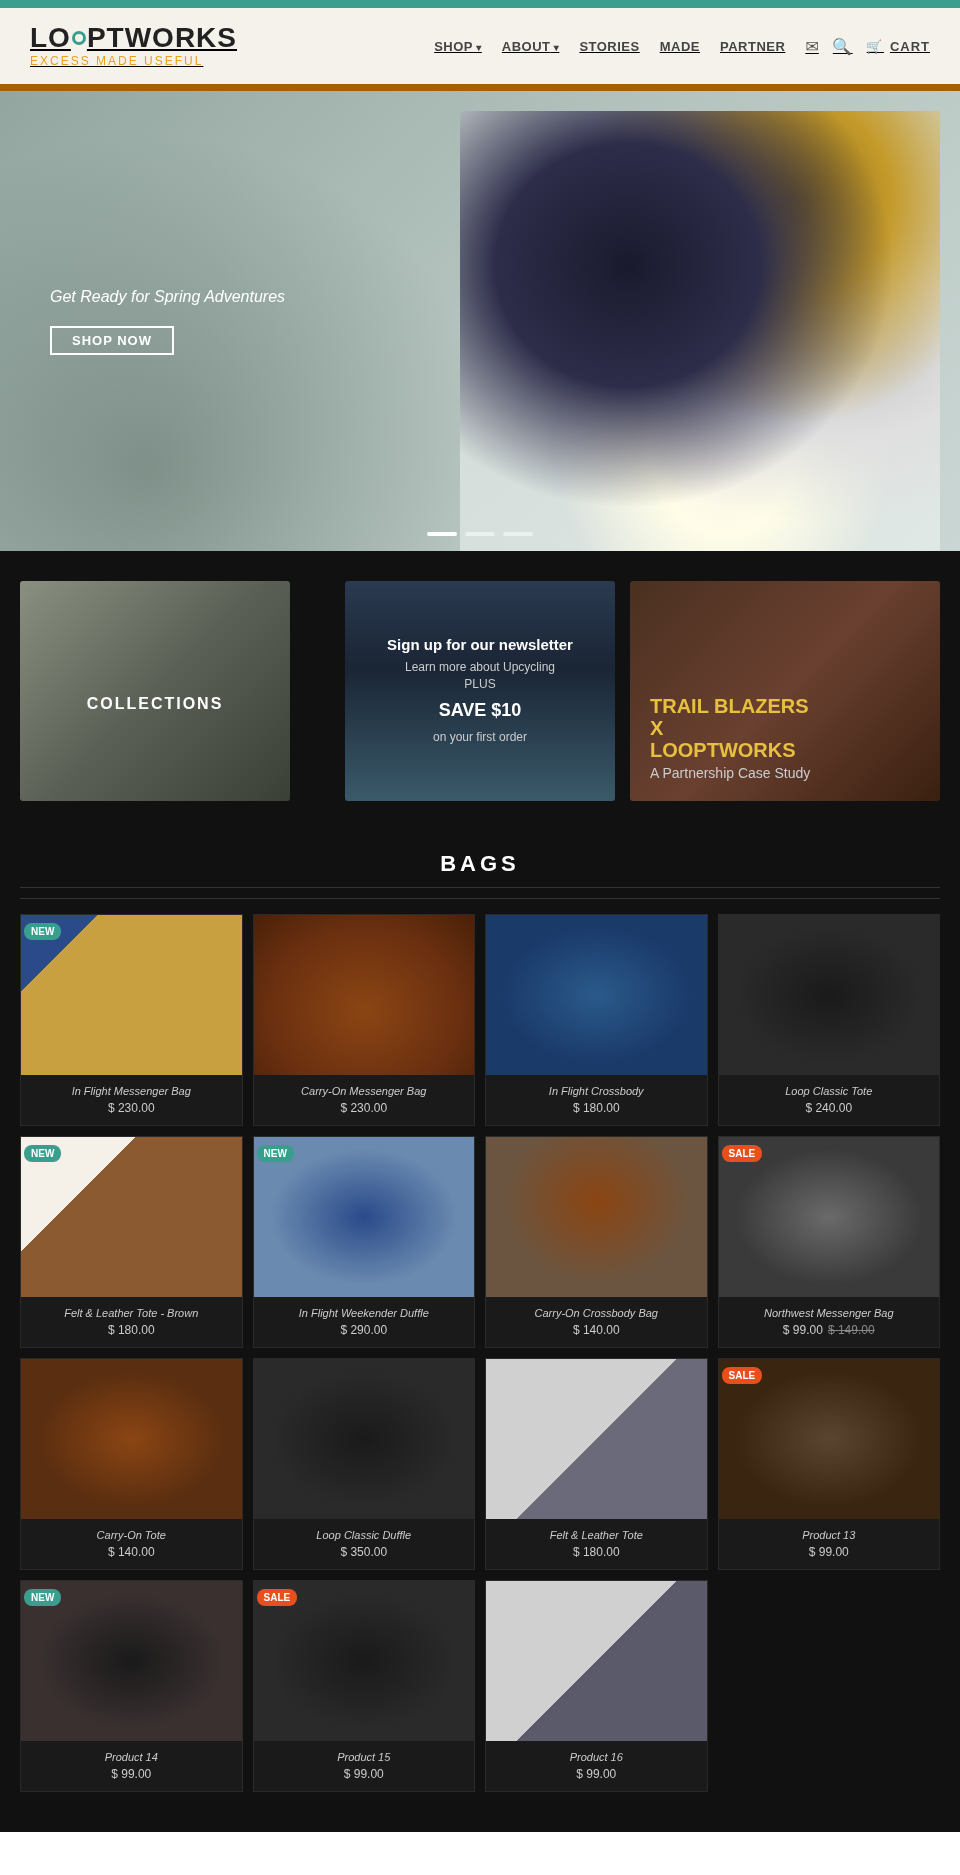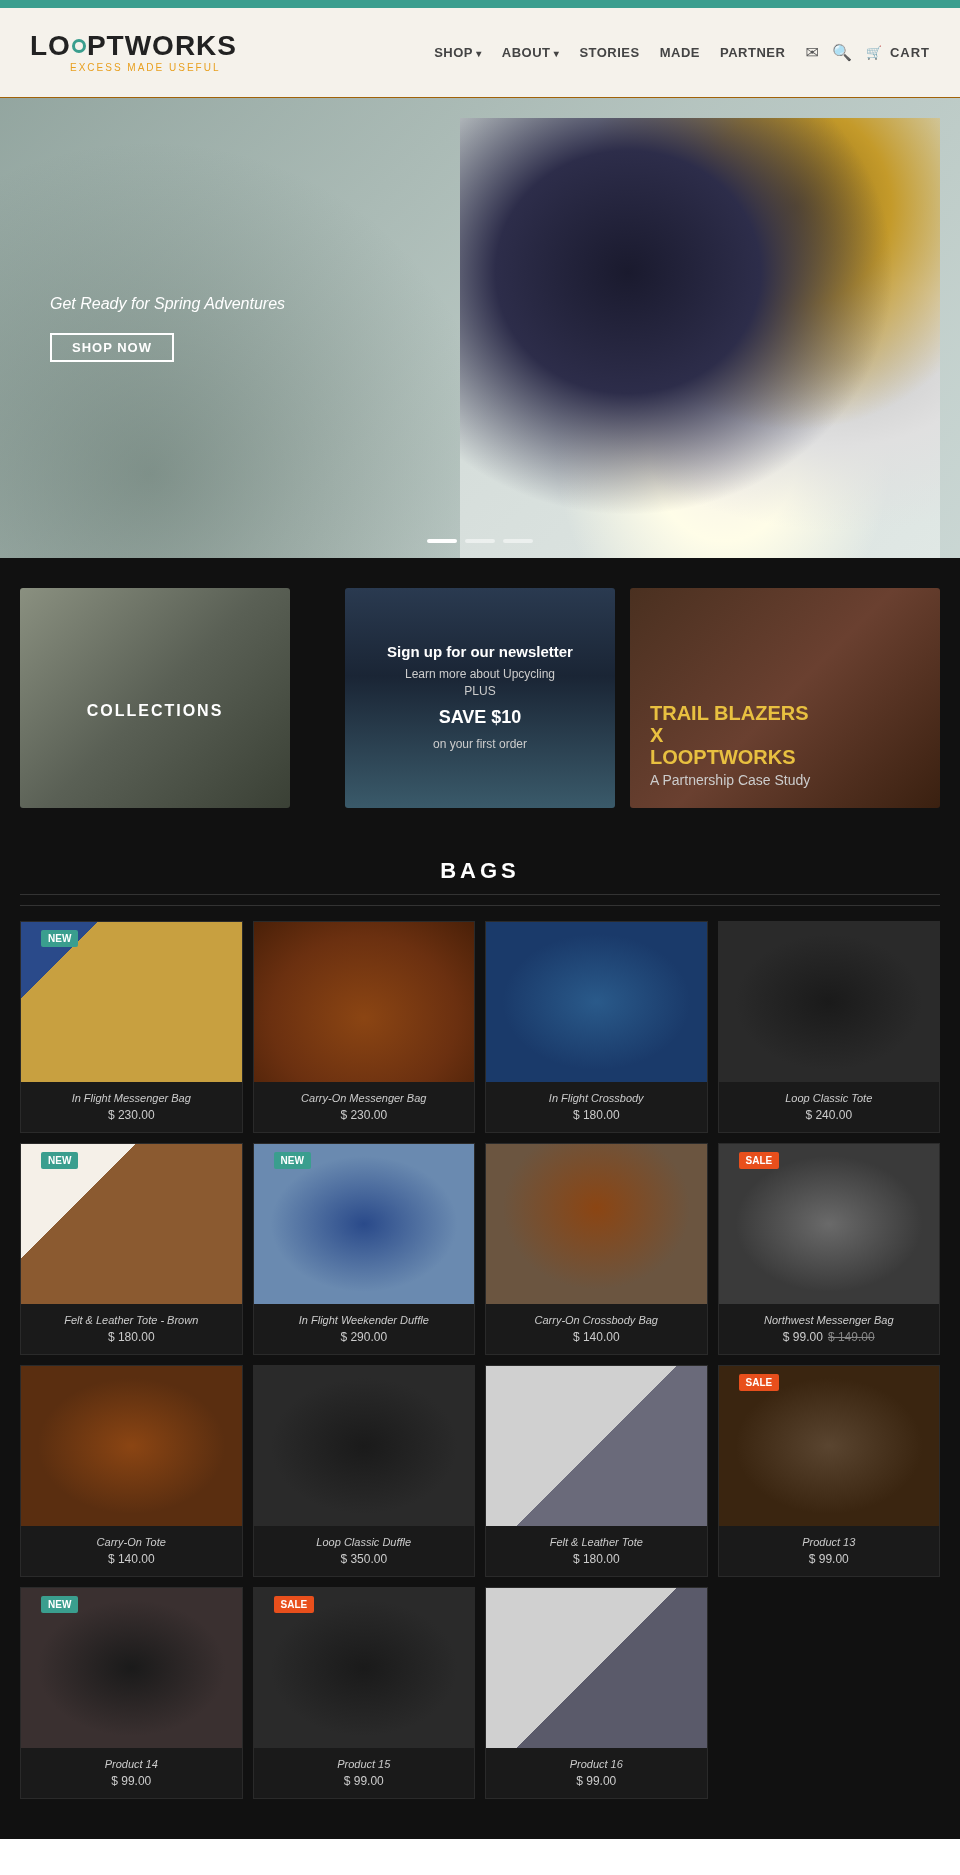--- a/index.html
+++ b/index.html
@@ -10,22 +10,23 @@
       background: #3a9e8e;
       height: 8px;
     }
 
     
     header {
       background: #f5f2eb;
       display: flex;
       align-items: center;
       justify-content: space-between;
-      padding: 24px 30px;
-      border-bottom: 1px solid #a16207;
+      padding: 16px 30px;
+      border-bottom: 7px solid #a16207;
+      text-decoration: underline;
     }
     .logo-area { display: flex; flex-direction: column; }
     .logo-text {
       font-size: 28px;
       font-weight: bold;
       color: #222;
       letter-spacing: 1px;
       line-height: 1;
     }
     .logo-text .loop-o {
@@ -33,26 +34,25 @@
       width: 14px;
       height: 14px;
       border: 3px solid #3a9e8e;
       border-radius: 50%;
       margin: 0 1px;
       vertical-align: middle;
       position: relative;
       top: -2px;
     }
     .logo-tagline {
-      font-size: 10px;
+      font-size: 12px;
       color: #e8a020;
       letter-spacing: 2px;
       text-transform: uppercase;
       margin-top: 2px;
-      margin-left: 40px;
     }
     nav {
       display: flex;
       align-items: center;
       gap: 20px;
     }
     nav a {
       text-decoration: none;
       color: #444;
       font-size: 13px;
@@ -300,27 +300,27 @@
       height: 160px;
       display: flex;
       align-items: center;
       justify-content: center;
       overflow: hidden;
       background: #f0ede8;
     }
     .product-badge {
       position: absolute;
       top: 8px;
-      left: 20px;
+      left: 3px;
       background: #3a9e8e;
       color: #fff;
       font-size: 10px;
       font-weight: 700;
       padding: 3px 7px;
-      border-radius: 2px;
+      border-radius: 8px;
       text-transform: uppercase;
     }
     .product-badge.sale {
       background: #e84f1c;
     }
     .product-info {
       padding: 10px;
       text-align: center;
     }
     .product-name {

